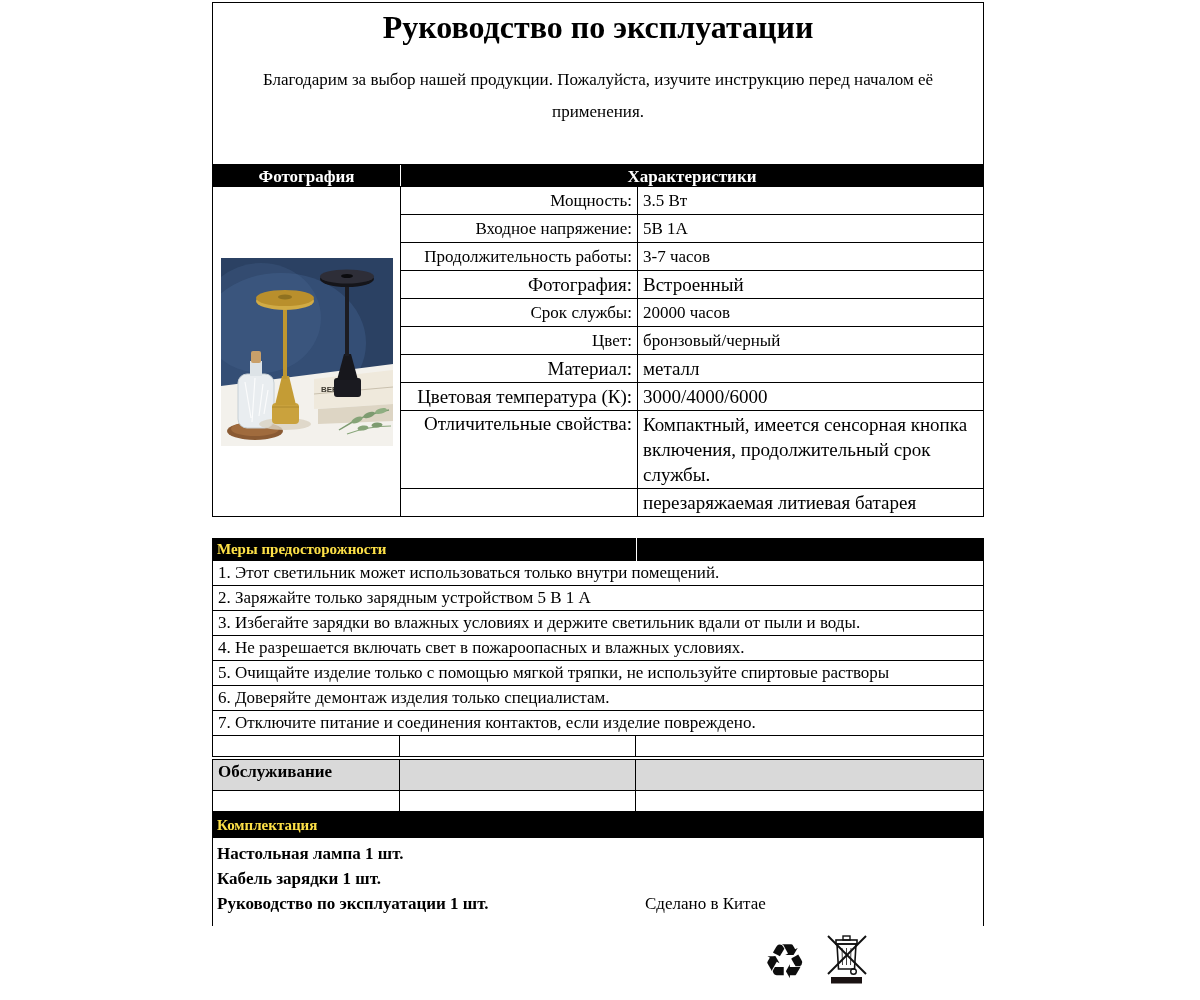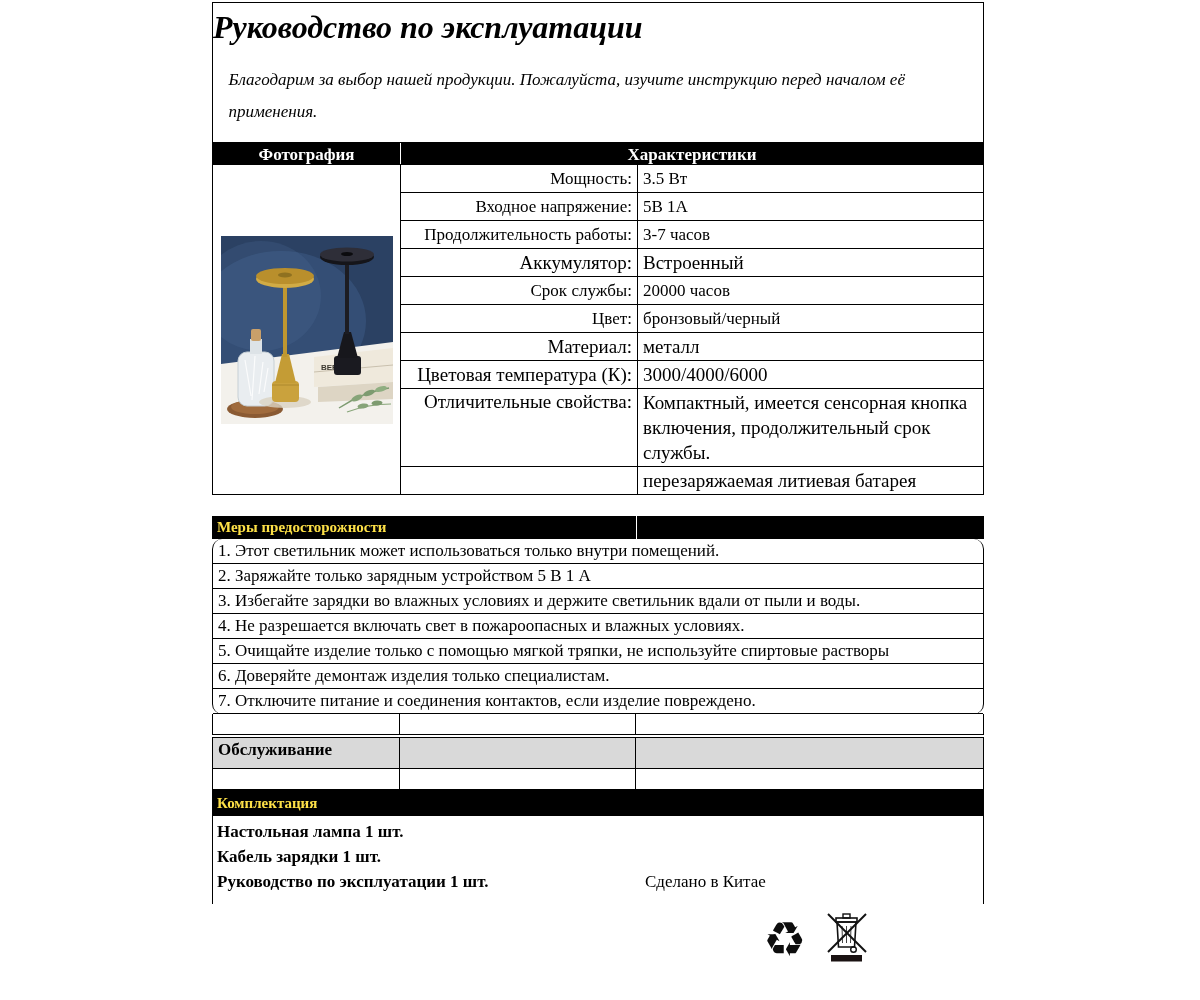--- a/index.html
+++ b/index.html
@@ -1,21 +1,21 @@
 <!DOCTYPE html>
 <html><head>
 <meta charset="utf-8">
 <style>
   html,body { margin:0; padding:0; background:#fff; }
   .page { position:relative; width:1200px; height:1000px; background:#fff; overflow:hidden;
           font-family:"Liberation Serif","DejaVu Serif",serif; color:#000; }
   .doc { position:absolute; left:212px; top:2px; width:772px; }
 
   
-  .title-box { border:1px solid #000; border-bottom:none; height:140px; box-sizing:border-box;font-style:italic; }
+  .title-box { border:1px solid #000; border-bottom:none; height:162px; text-align:center; box-sizing:border-box; }
   .title-box h1 { margin:6px 0 0; font-size:32px; font-weight:bold; }
   .intro { font-size:17px; line-height:32px; margin:18px auto 0; width:96%; }
 
   
   .spec-header { display:flex; background:#000; color:#fff; font-weight:bold; font-size:17px;
                  height:23px; line-height:23px; text-align:center; border:1px solid #000; box-sizing:border-box; }
   .spec-header .h-a { width:187px; border-right:1px solid #fff; }
   .spec-header .h-bc { flex:1; }
   .spec-body { display:flex; border:1px solid #000; border-top:none; box-sizing:border-box; }
   .photo-cell { width:187px; border-right:1px solid #000; display:flex; align-items:center; justify-content:center; }
@@ -40,21 +40,21 @@
   .bar { display:flex; background:#000; color:#fde047; font-weight:bold; font-size:15px;
          height:23px; line-height:23px; box-sizing:border-box; }
   .bar .b1 { width:424px; padding-left:5px; box-sizing:border-box; }
   .bar .b2 { flex:1; border-left:1px solid #fff; }
   .bar3 { height:26px; line-height:26px;flex-direction:column; }
   .bar3 .c1 { width:187px; padding-left:5px; box-sizing:border-box; }
   .bar3 .c2 { width:237px; border-left:1px solid #fff; box-sizing:border-box; }
   .bar3 .c3 { flex:1; border-left:1px solid #fff; }
 
   
-  .rows-box { border-left:1px solid #000; border-right:1px solid #000; box-sizing:border-box;border-radius:10px; }
+  .rows-box { border-left:1px solid #000; border-right:1px solid #000; box-sizing:border-box; }
   .rows-box > div { border-bottom:1px solid #000; min-height:24px; line-height:24px; padding-left:5px; font-size:17px; }
   .empty-row { display:flex; height:21px; border-left:1px solid #000; border-right:1px solid #000;
                border-bottom:1px solid #000; box-sizing:border-box; }
   .empty-row .e1 { width:187px; border-right:1px solid #000; box-sizing:border-box; }
   .empty-row .e2 { width:236px; border-right:1px solid #000; box-sizing:border-box; }
   .empty-row .e3 { flex:1; }
 
   
   .gray-bar { display:flex; background:#d9d9d9; border:1px solid #000; height:32px; line-height:24px;
               font-weight:bold; font-size:17px; box-sizing:border-box; }
@@ -148,21 +148,21 @@
             <div class="spec-label">Входное напряжение:</div>
             <div class="spec-value">5В 1А</div>
           </div>
 
           <div>
             <div class="spec-label">Продолжительность работы:</div>
             <div class="spec-value">3-7 часов</div>
           </div>
 
           <div>
-            <div class="spec-label">Аккумулятор:</div>
+            <div class="spec-label">Фотография:</div>
             <div class="spec-value">Встроенный</div>
           </div>
 
           <div>
             <div class="spec-label">Срок службы:</div>
             <div class="spec-value">20000 часов</div>
           </div>
 
           <div>
             <div class="spec-label">Цвет:</div>

